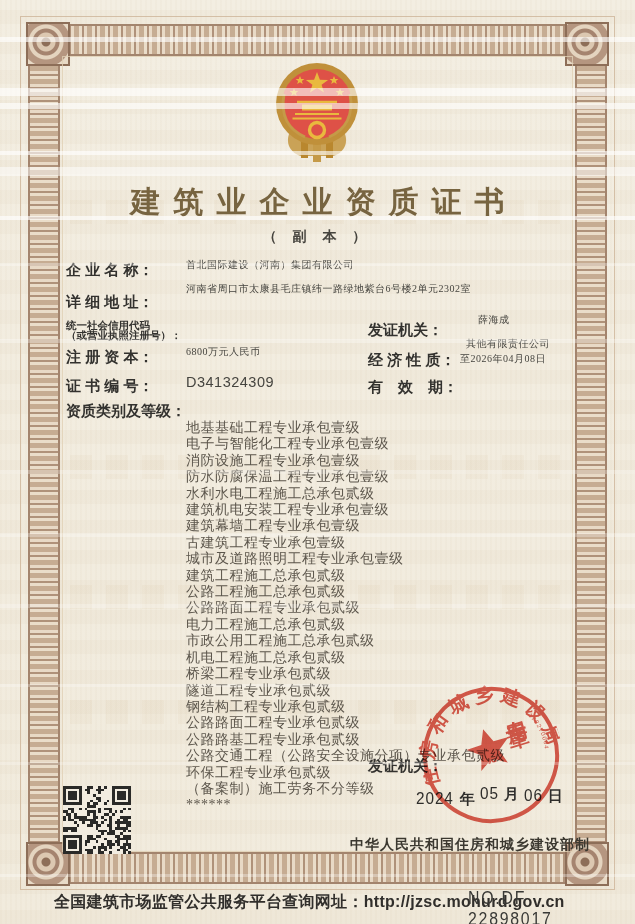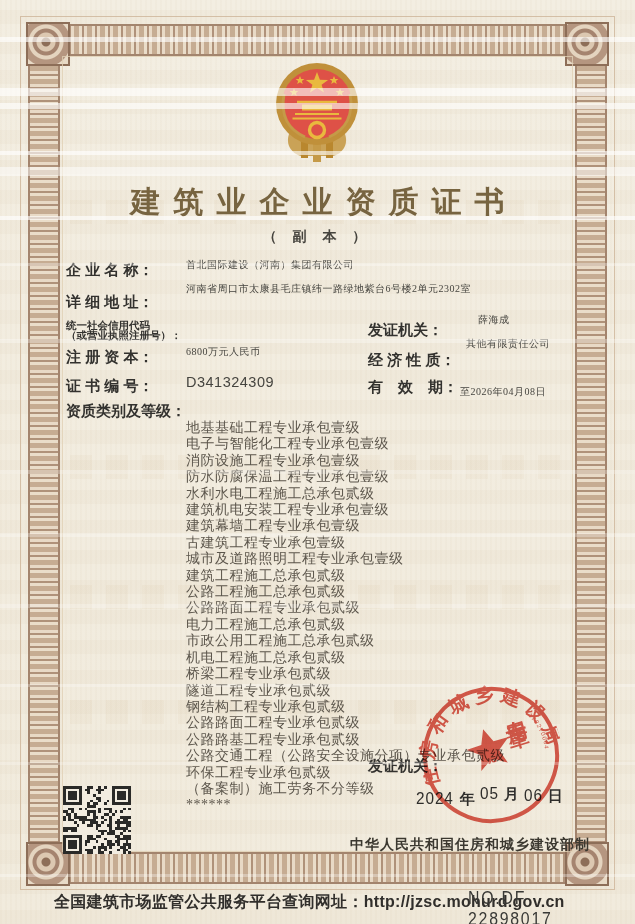--- a/index.html
+++ b/index.html
@@ -137,21 +137,21 @@
   <span class="val" style="left:478px;top:313px">薛海成</span>
 
   <span class="lbl" style="left:66px;top:348px">注 册 资 本：</span>
   <span class="val" style="left:186px;top:345px">6800万元人民币</span>
   <span class="lbl" style="left:368px;top:351px">经 济 性 质：</span>
   <span class="val" style="left:466px;top:337px">其他有限责任公司</span>
 
   <span class="lbl" style="left:66px;top:377px">证 书 编 号：</span>
   <span class="val" style="left:186px;top:374px;font-family:'Liberation Sans',sans-serif;font-size:14.5px">D341324309</span>
   <span class="lbl" style="left:368px;top:378px">有　效　期：</span>
-  <span class="val" style="left:460px;top:385px">至2026年04月08日</span>
+  <span class="val" style="left:460px;top:352px">至2026年04月08日</span>
 
   <span class="lbl q-label">资质类别及等级：</span>
   <div class="q-list">
       <div class="q-item">地基基础工程专业承包壹级</div>
       <div class="q-item">电子与智能化工程专业承包壹级</div>
       <div class="q-item">消防设施工程专业承包壹级</div>
       <div class="q-item">防水防腐保温工程专业承包壹级</div>
       <div class="q-item">水利水电工程施工总承包贰级</div>
       <div class="q-item">建筑机电安装工程专业承包壹级</div>
       <div class="q-item">建筑幕墙工程专业承包壹级</div>

